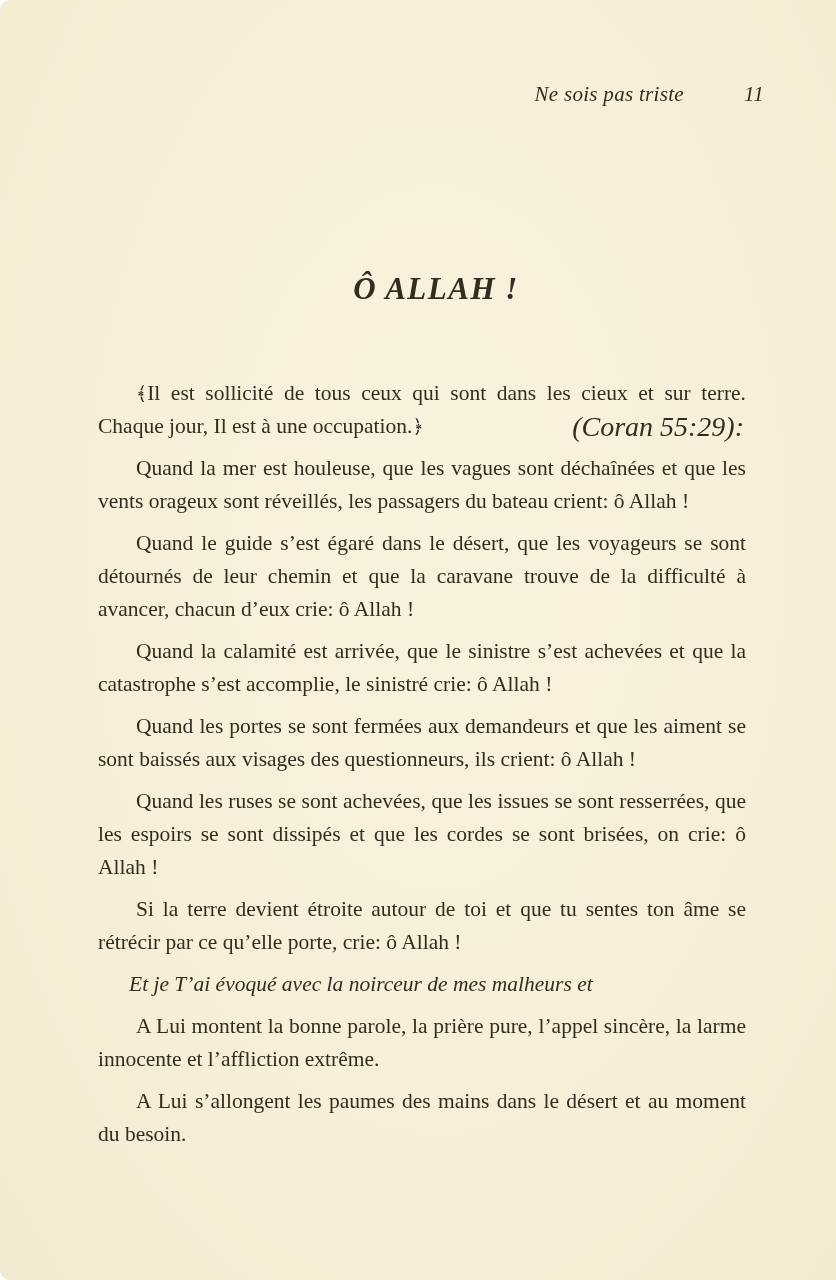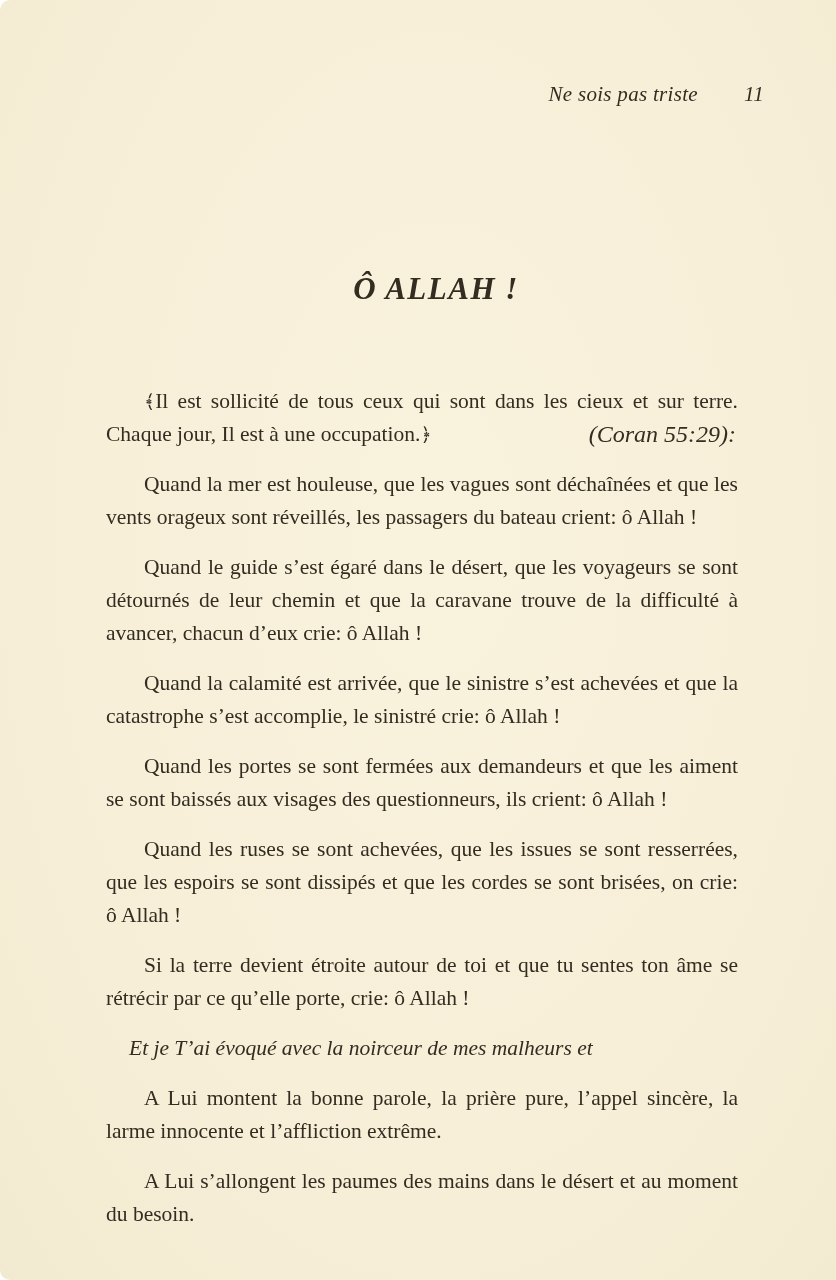--- a/index.html
+++ b/index.html
@@ -23,21 +23,21 @@
     position: absolute;
     top: 82px;
     right: 108px;
     display: flex;
     align-items: baseline;
     font-style: italic;
     font-size: 21px;
     letter-spacing: 0.3px;
   }
   .running-header .page-number {
-    margin-left: 46px;
+    margin-left: 60px;
     font-size: 21px;
   }
   .section-title {
     position: absolute;
     top: 271px;
     left: 0;
     width: 100%;
     text-align: center;
     font-style: italic;
     font-weight: bold;
@@ -47,37 +47,37 @@
   .body-text {
     position: absolute;
     top: 368px;
     left: 89px;
     width: 666px;
     font-size: 21.5px;
     line-height: 33px;
     text-align: justify;
   }
   .body-text p {
-    margin: 17px;
+    margin: 9px;
     text-indent: 38px;
   }
   .quran-quote {
     position: relative;
     padding-right: 0;
   }
   .qmark {
     font-family: "DejaVu Sans", sans-serif;
     font-size: 19px;
   }
   .quote-citation {
     position: absolute;
     right: 2px;
     bottom: 0;
     font-style: italic;
-    font-size: 24px;
+    font-size: 28px;
     text-indent: 0;
     background: transparent;
   }
   .verse-block {
     padding-left: 40px;
     font-style: italic;
     text-align: left;
   }
   .verse-block p {
     text-indent: 0;

